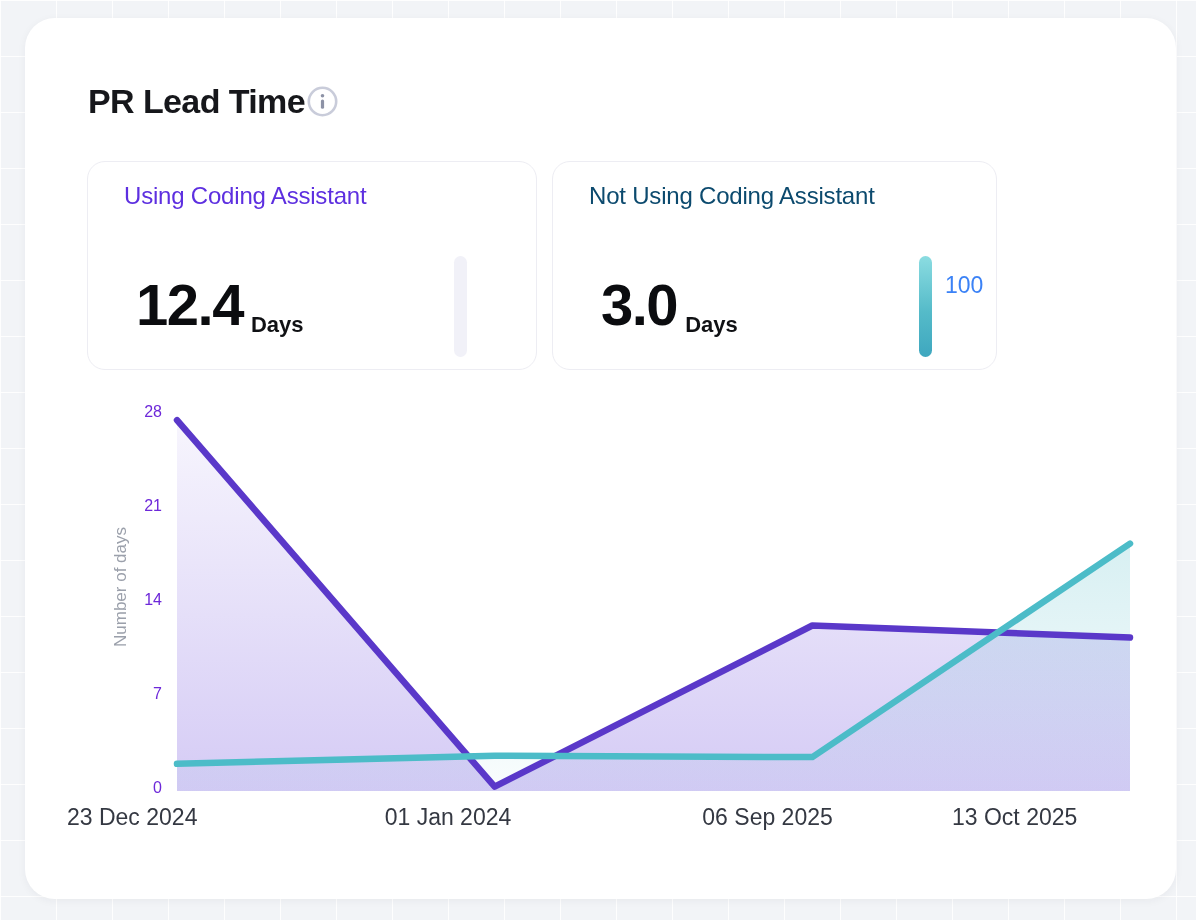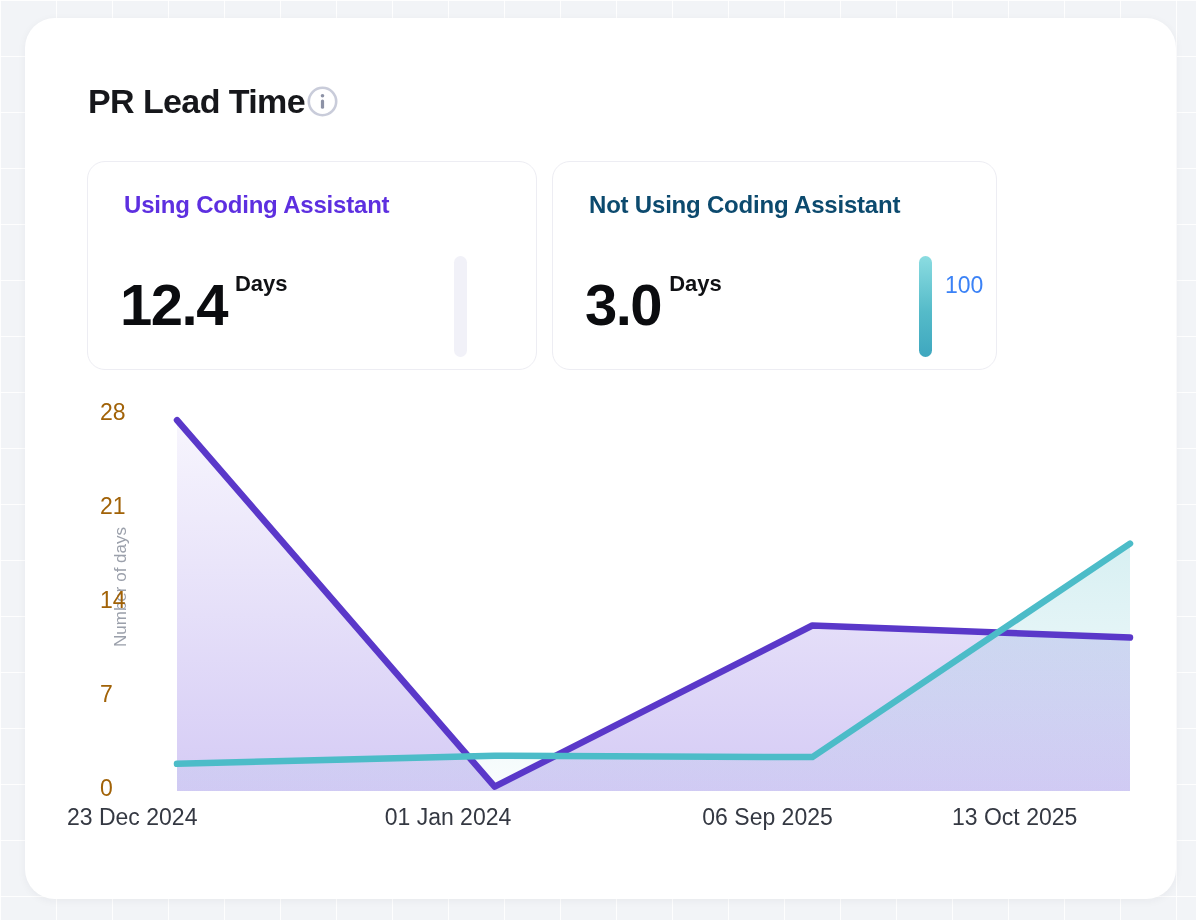--- a/index.html
+++ b/index.html
@@ -22,41 +22,41 @@
   .title-row { position:absolute; left:63px; top:64px; display:flex; align-items:center; gap:2px; }
   .page-title { font-size:34px; font-weight:700; color:#16171b; letter-spacing:-.6px; }
   .info-icon { width:31px; height:31px; display:block; cursor:pointer; }
 
   .stat-card {
     position:absolute; top:143px; height:209px; background:#fff;
     border:1.5px solid #ededf3; border-radius:18px;
   }
   .stat-card.c1 { left:62px;  width:450px; }
   .stat-card.c2 { left:527px; width:445px; }
-  .stat-label { position:absolute; left:36px; top:29px; font-size:24px; font-weight:700; letter-spacing:-.2px; }
+  .stat-label { position:absolute; left:36px; top:20px; font-size:24px; font-weight:400; letter-spacing:-.2px; }
   .c1 .stat-label { color:#5d2fe0; }
   .c2 .stat-label { color:#0c4a6e; }
-  .stat-value-row { position:absolute; left:32px; bottom:31px; display:flex; align-items:flex-start; }
+  .stat-value-row { position:absolute; left:48px; bottom:31px; display:flex; align-items:flex-end; }
   .stat-value { font-size:58px; font-weight:800; color:#0b0c0f; letter-spacing:-1.5px; }
   .stat-unit  { font-size:22px; font-weight:700; color:#101114; margin-left:8px; }
   .stat-bar { position:absolute; left:366px; top:94px; width:13px; height:101px; border-radius:7px; }
   .c1 .stat-bar { background:#f1f1f8; }
   .c2 .stat-bar { background:linear-gradient(to bottom,#8bdce1 0%,#55bbc9 55%,#3ea7bf 100%); }
   .bar-label { position:absolute; left:392px; top:82px; font-size:23px; color:#3b82f6;margin-top:28px; }
 
   .chart-wrap { position:absolute; inset:0; }
   #chart-svg { position:absolute; left:0; top:0; pointer-events:none; }
   .y-axis-label {
     position:absolute; left:22px; top:576px; width:200px; height:22px;
     text-align:center; font-size:17px; color:#9ba0ab;
     transform:rotate(-90deg);
   }
   .ytick {
-    position:absolute; width:62px; 
-    font-size:23px; color:#a16207; line-height:28px; height:28px;
+    position:absolute; width:62px; text-align:right;
+    font-size:16px; color:#6d28d9; line-height:28px; height:28px;
   }
   .xlabel {
     position:absolute; width:220px; text-align:left;
     font-size:23px; color:#343842; line-height:28px; height:28px;
   }
 </style>
 </head>
 <body>
 
 <div class="card">

